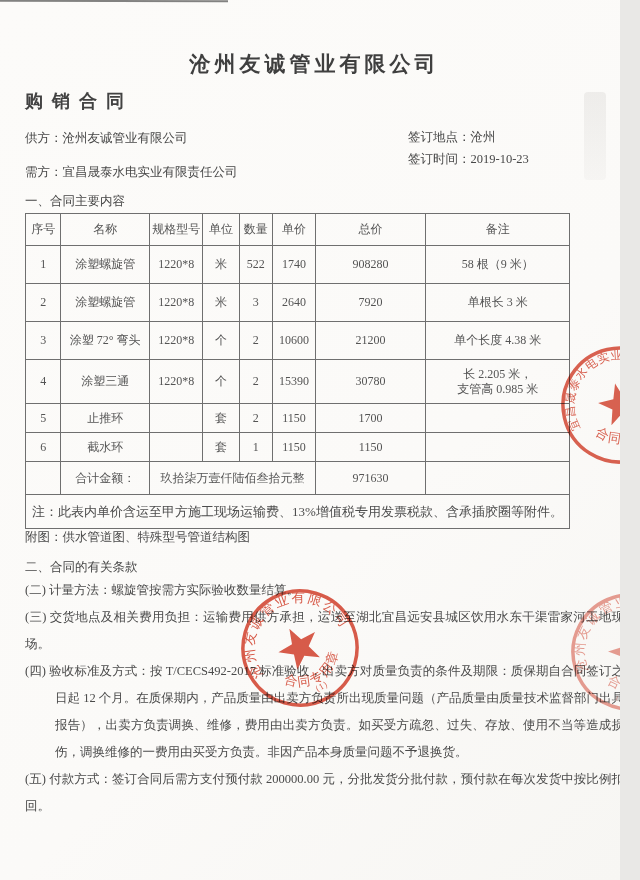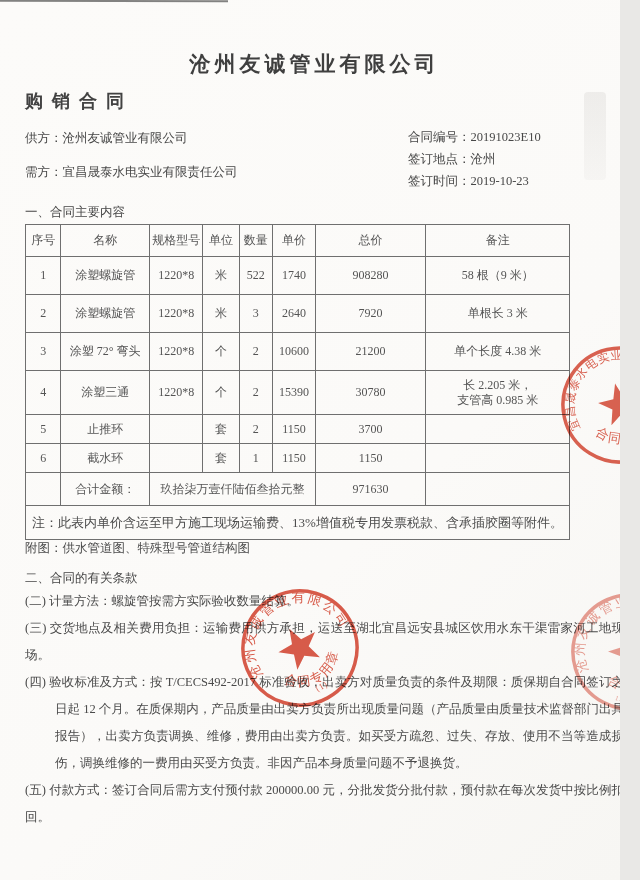--- a/index.html
+++ b/index.html
@@ -92,23 +92,20 @@
   <div class="meta">
     <div class="meta-left">
       <div class="supplier-line">
         <span>供方：</span><span>沧州友诚管业有限公司</span>
       </div>
       <div class="buyer-line">
         <span>需方：</span><span>宜昌晟泰水电实业有限责任公司</span>
       </div>
     </div>
     <div class="meta-right">
-      <div>
-        <span>合同编号：</span><span>20191023E10</span>
-      </div>
       <div>
         <span>签订地点：</span><span>沧州</span>
       </div>
       <div>
         <span>签订时间：</span><span>2019-10-23</span>
       </div>
     </div>
   </div>
 
   <div class="sec-heading">一、合同主要内容</div>
@@ -176,21 +173,21 @@
       <td class="remark">长 2.205 米，
 支管高 0.985 米</td>
     </tr>
     <tr class="r-short">
       <td>5</td>
       <td>止推环</td>
       <td></td>
       <td>套</td>
       <td>2</td>
       <td>1150</td>
-      <td>3700</td>
+      <td>1700</td>
       <td class="remark"></td>
     </tr>
     <tr class="r-short">
       <td>6</td>
       <td>截水环</td>
       <td></td>
       <td>套</td>
       <td>1</td>
       <td>1150</td>
       <td>1150</td>

